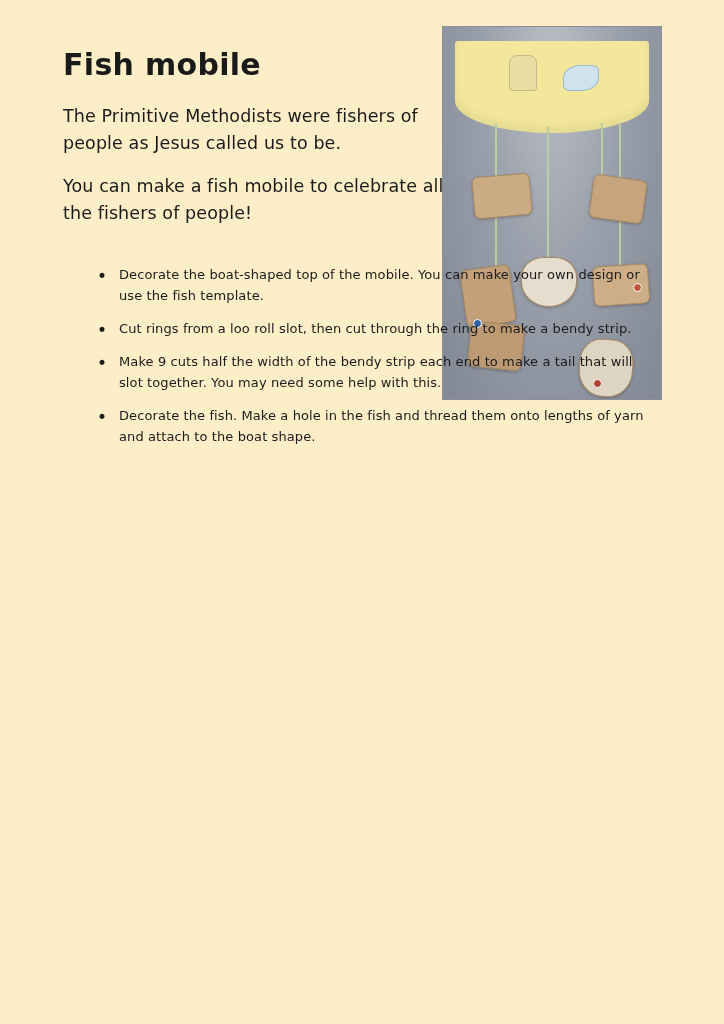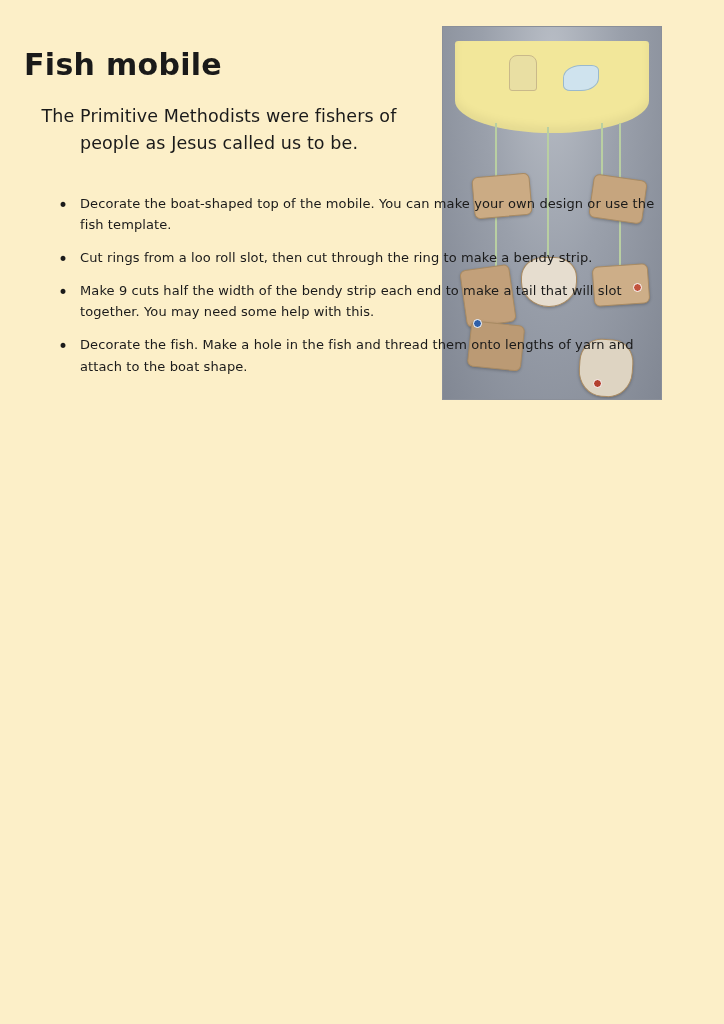--- a/index.html
+++ b/index.html
@@ -12,36 +12,35 @@
     background: #fcefc8;
     font-family: "DejaVu Sans", sans-serif;
     color: #1a1a1a;
     overflow: hidden;
   }
   .page {
     position: relative;
     width: 724px;
     height: 1024px;
     box-sizing: border-box;
-    padding: 40px 44px 0 24px;
+    padding: 40px 44px 0 63px;
   }
 
   
   .title {
     font-size: 30px;
     font-weight: bold;
     letter-spacing: 0.3px;
     margin: 8px 0 22px 0;
     line-height: 1.1;
   }
 
   
   .intro {
     width: 390px;
-    text-align: center;
   }
   .intro p {
     font-size: 17.5px;
     line-height: 1.55;
     margin: 0 0 16px 0;
     letter-spacing: 0.1px;
   }
 
   
   .photo-frame {
@@ -150,20 +149,21 @@
 </style>
 </head>
 <body>
 
 <div class="page">
 
   <h1 class="title">Fish mobile</h1>
 
   <div class="intro">
     <p>The Primitive Methodists were fishers of people as Jesus called us to be.</p>
+    <p>You can make a fish mobile to celebrate all the fishers of people!</p>
   </div>
 
   <div class="photo-frame" title="Photograph of a handmade fish mobile: a yellow boat-shaped card with paper fish hanging from green yarn against a grey wall">
     <div class="photo-inner">
       <div class="boat">
         <div class="boat-fig"></div>
         <div class="boat-fish"></div>
       </div>
       <div class="string s1"></div>
       <div class="string s2"></div>

